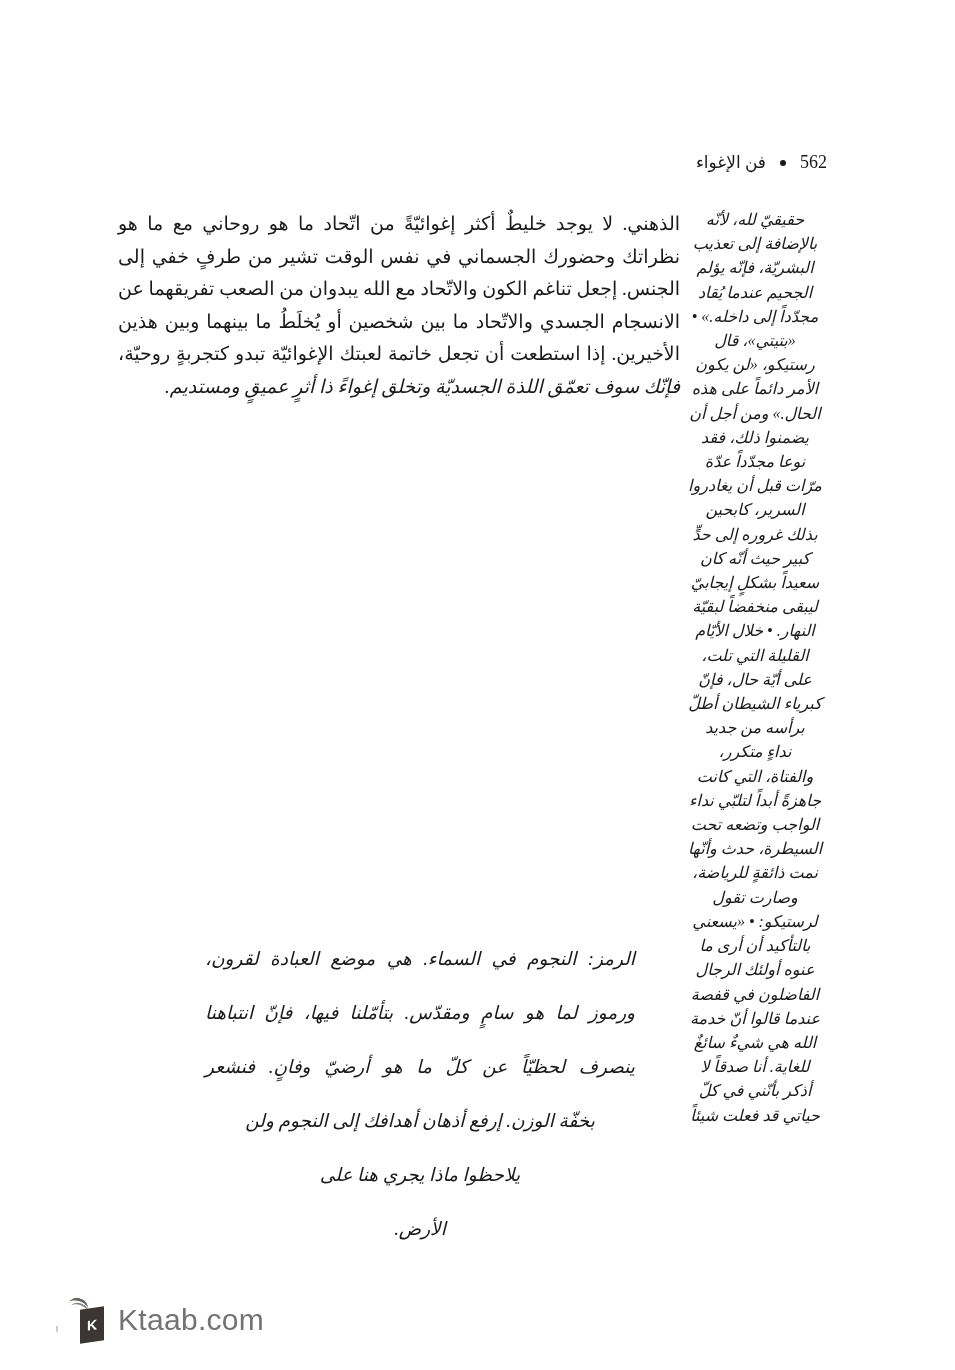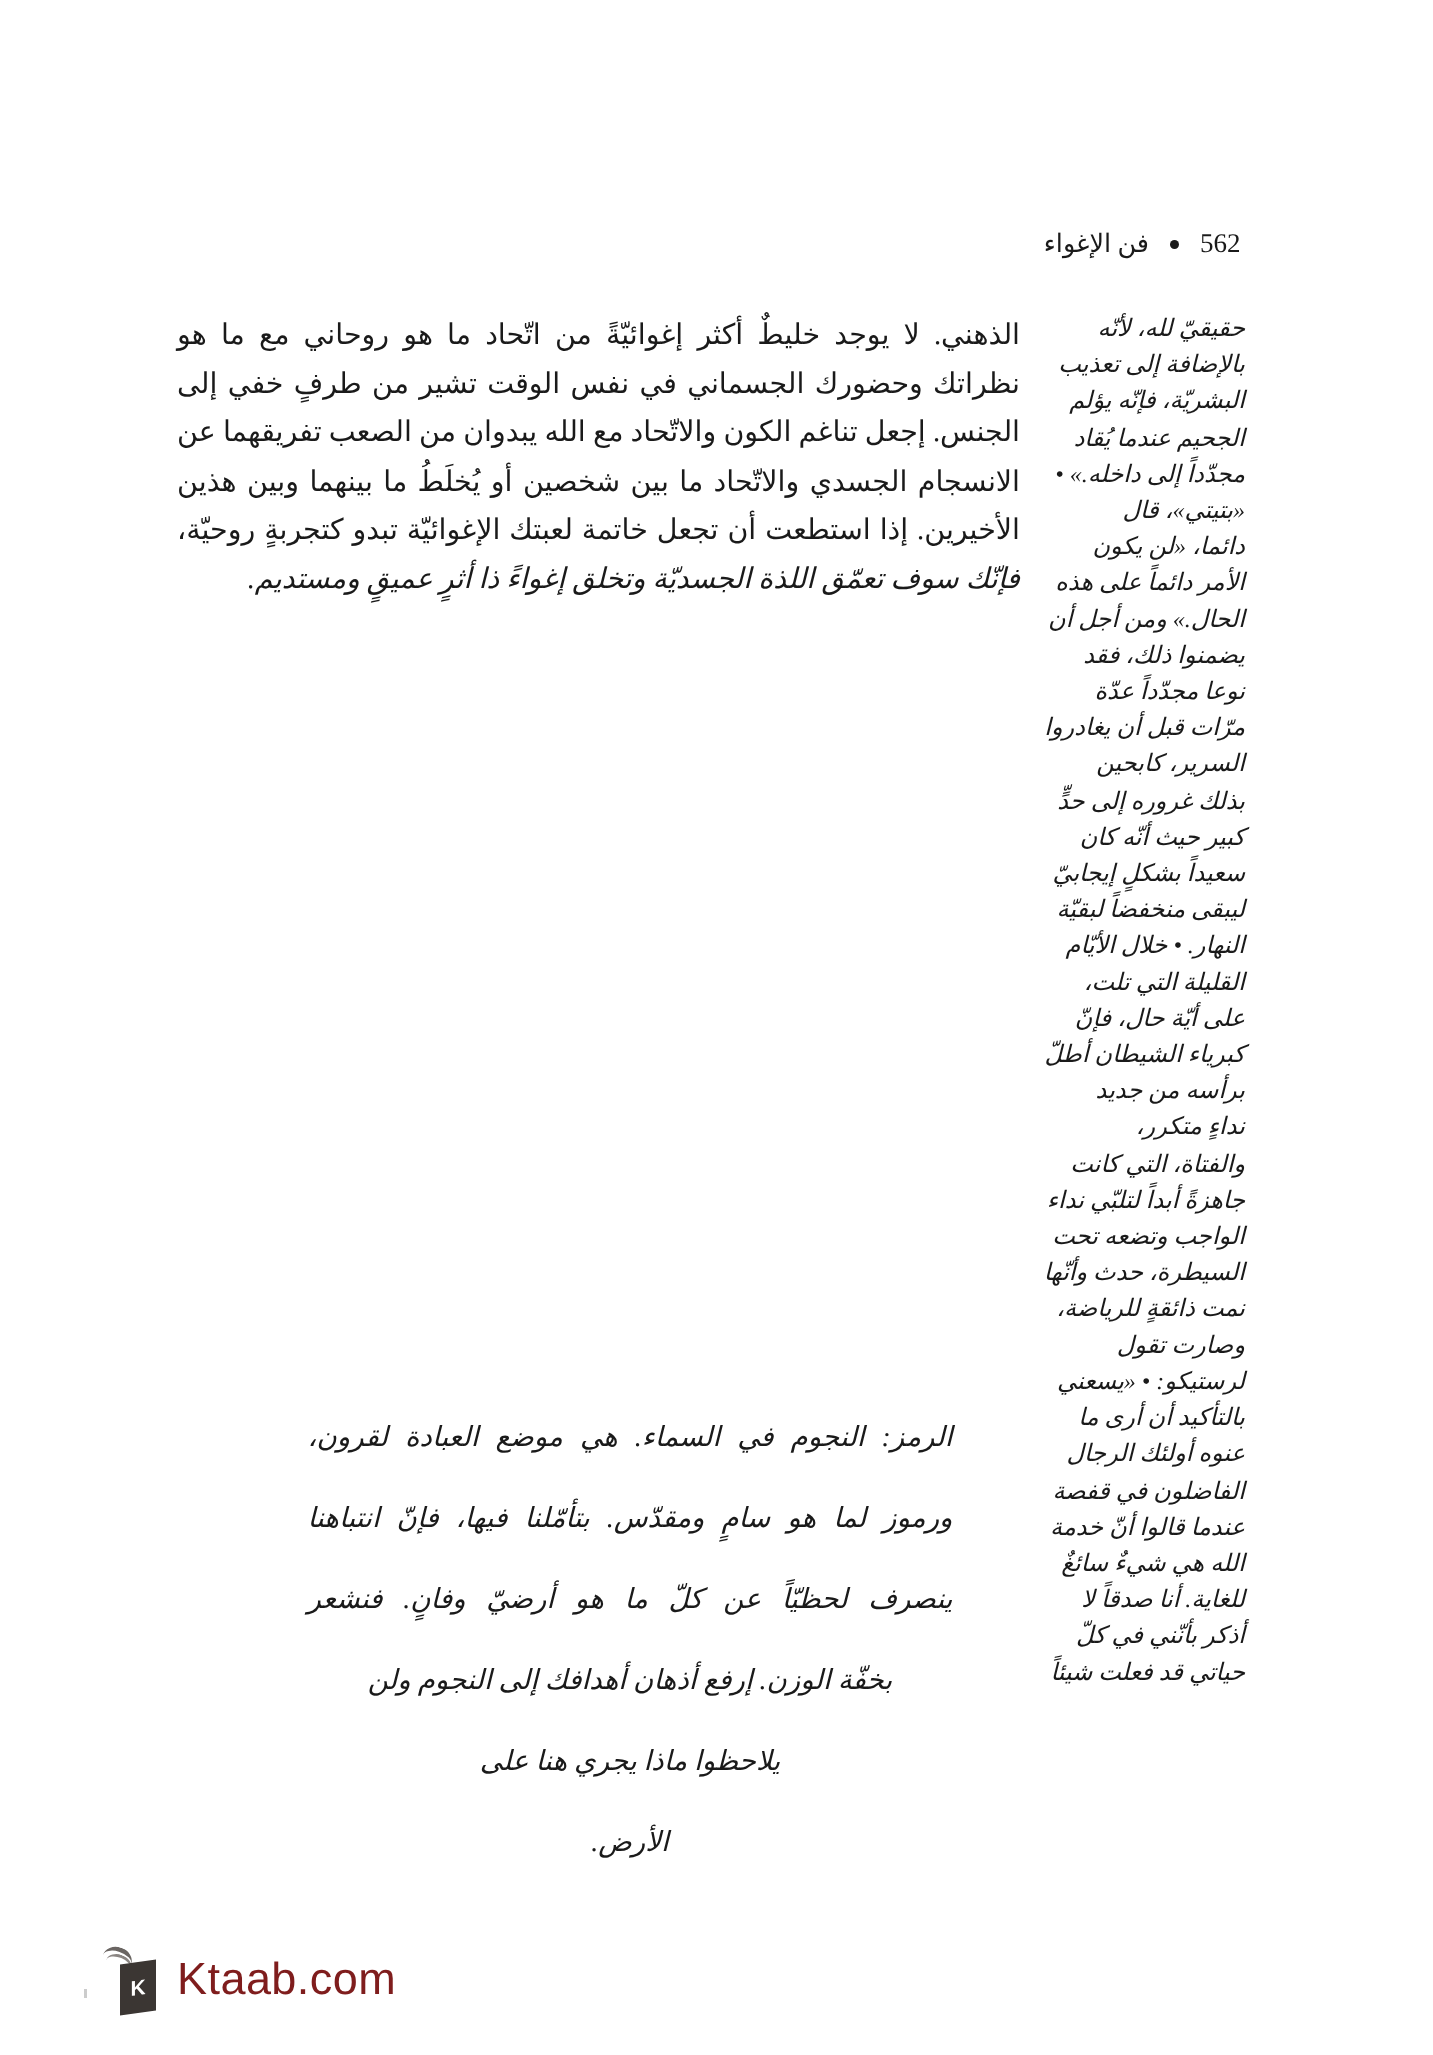--- a/index.html
+++ b/index.html
@@ -66,21 +66,21 @@
       width: 150px;
       direction: rtl;
       font-family: "Liberation Serif", "DejaVu Serif", serif;
       font-style: italic;
       font-size: 16px;
       line-height: 24.2px;
     }
     .sidebar .sline {
       display: block;
       white-space: nowrap;
-      text-align: right;
+      text-align: center;
     }
     .symbol-block {
       position: absolute;
       top: 920px;
       left: 205px;
       width: 430px;
       direction: rtl;
       font-family: "Liberation Serif", "DejaVu Serif", serif;
       font-style: italic;
       font-size: 18.5px;
@@ -141,21 +141,21 @@
       top: 7px;
       width: 18px;
       height: 12px;
       border-top: 2px solid #8a8582;
       border-radius: 50% 50% 0 0;
       transform: rotate(22deg);
     }
     .logo-text {
       font-family: "Liberation Sans", "DejaVu Sans", sans-serif;
       font-size: 30px;
-      color: #7f1d1d;
+      color: #737373;
       letter-spacing: 0.3px;
     }
     .left-mark {
       position: absolute;
       left: 56px;
       top: 1326px;
       width: 2px;
       height: 6px;
       background: #cccccc;
     }
@@ -178,21 +178,21 @@
   <span class="line last">فإنّك سوف تعمّق اللذة الجسديّة وتخلق إغواءً ذا أثرٍ عميقٍ ومستديم.</span>
 </div>
 
 <div class="sidebar">
   <span class="sline">حقيقيّ لله، لأنّه</span>
   <span class="sline">بالإضافة إلى تعذيب</span>
   <span class="sline">البشريّة، فإنّه يؤلم</span>
   <span class="sline">الجحيم عندما يُقاد</span>
   <span class="sline">مجدّداً إلى داخله.» •</span>
   <span class="sline">«بتيتي»، قال</span>
-  <span class="sline">دائما، «لن يكون</span>
+  <span class="sline">رستيكو، «لن يكون</span>
   <span class="sline">الأمر دائماً على هذه</span>
   <span class="sline">الحال.» ومن أجل أن</span>
   <span class="sline">يضمنوا ذلك، فقد</span>
   <span class="sline">نوعا مجدّداً عدّة</span>
   <span class="sline">مرّات قبل أن يغادروا</span>
   <span class="sline">السرير، كابحين</span>
   <span class="sline">بذلك غروره إلى حدٍّ</span>
   <span class="sline">كبير حيث أنّه كان</span>
   <span class="sline">سعيداً بشكلٍ إيجابيّ</span>
   <span class="sline">ليبقى منخفضاً لبقيّة</span>

